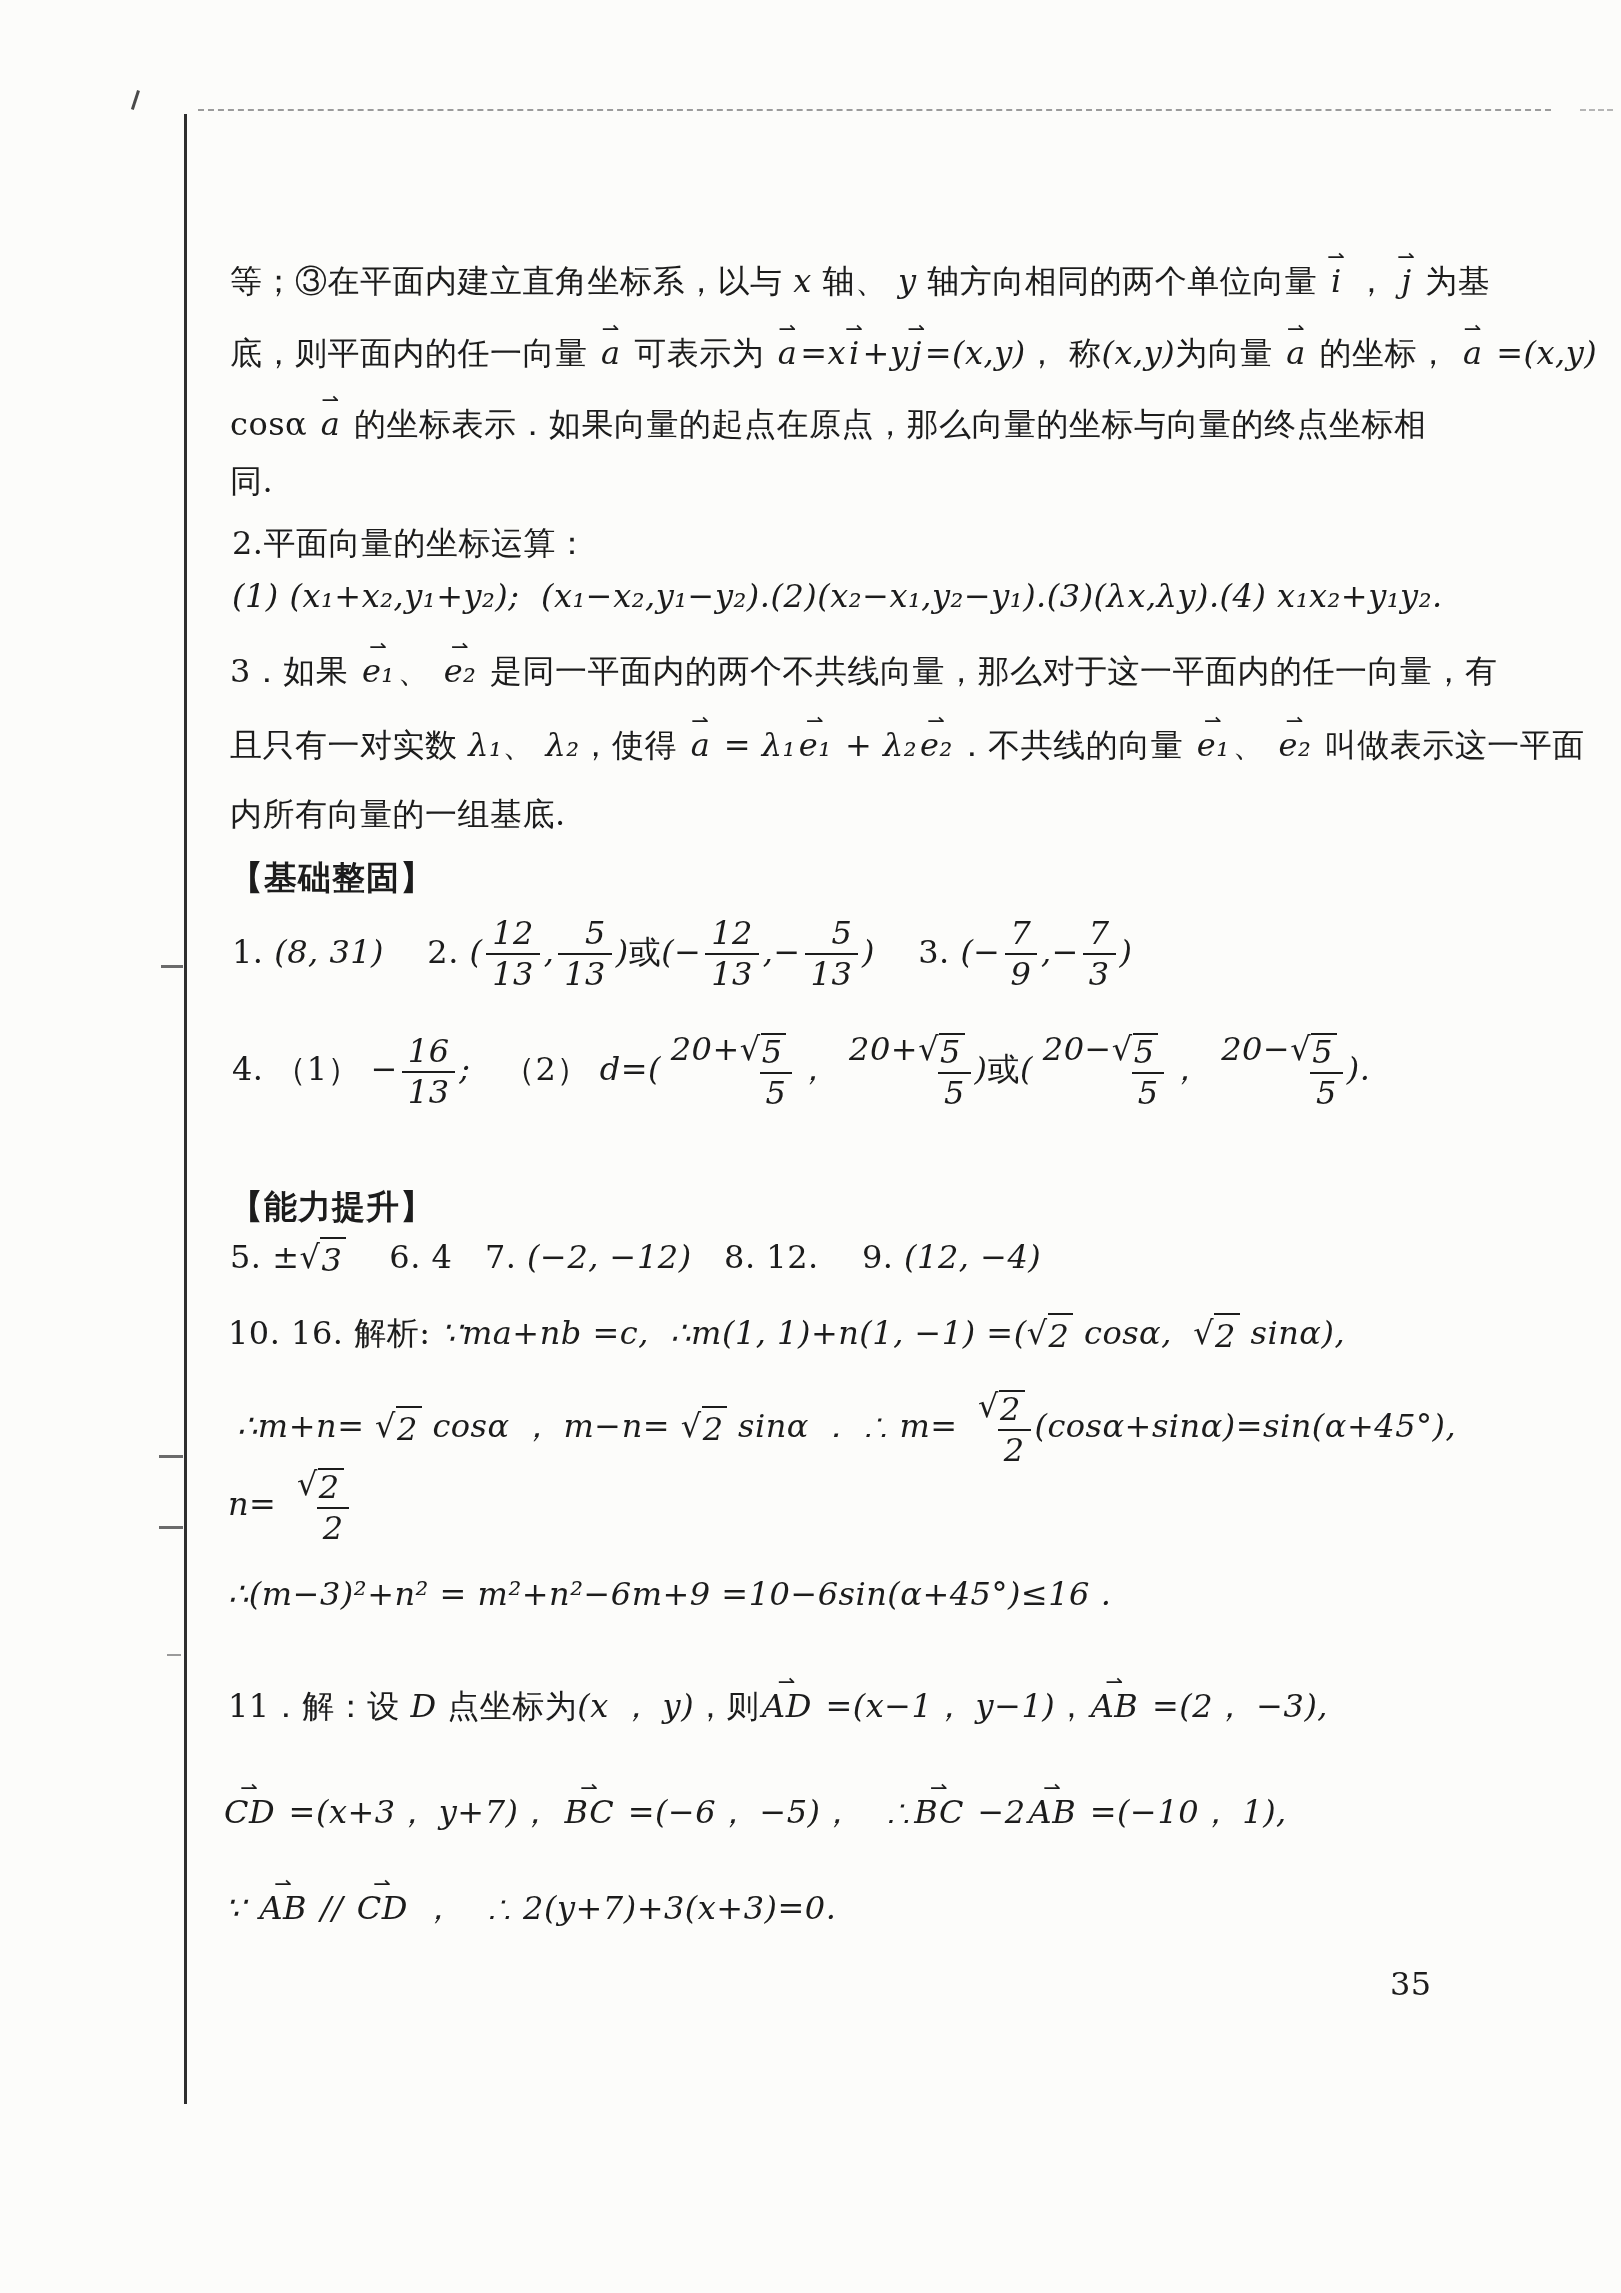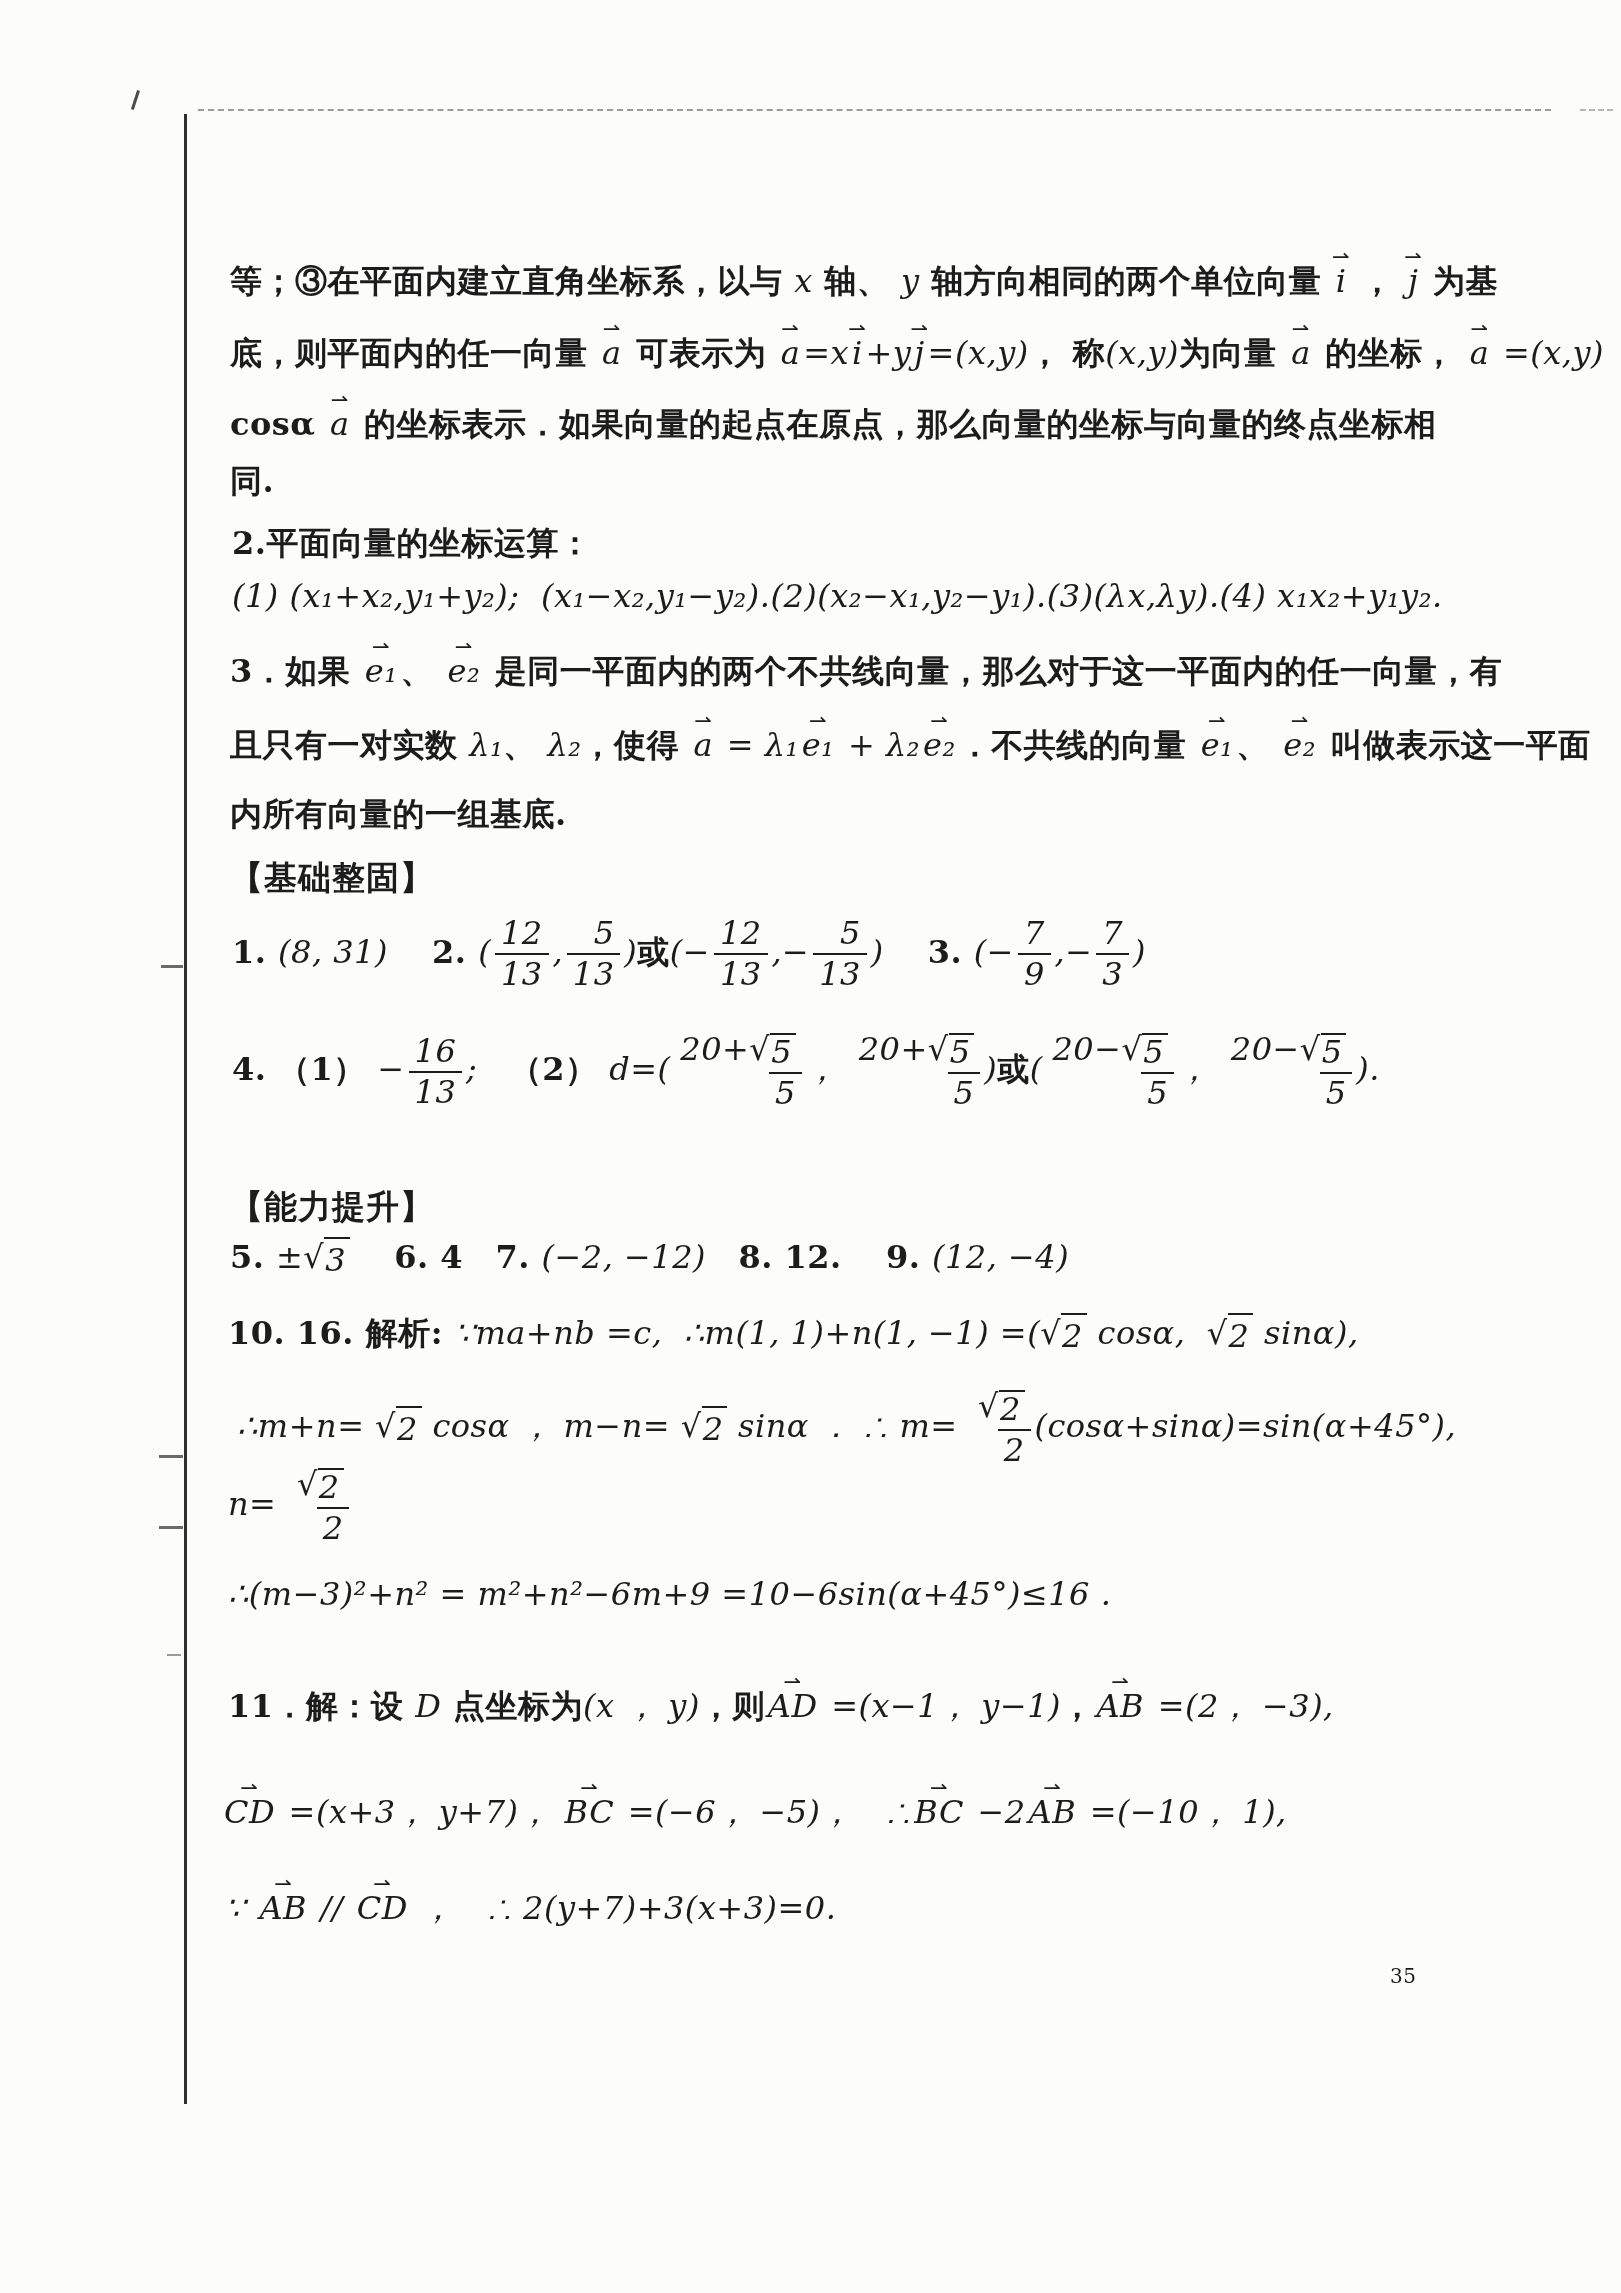--- a/index.html
+++ b/index.html
@@ -3,22 +3,22 @@
 <meta charset="utf-8">
 <style>
   html,body{margin:0;padding:0;background:#d9d9d9;}
   .page{
     position:relative;width:1621px;height:2294px;margin:0 auto;
     background:#fcfcfa;overflow:hidden;
     font-family:"DejaVu Serif","Liberation Serif",serif;color:#1c1c1c;
   }
   .line{position:absolute;font-size:32px;line-height:1.25;white-space:pre;letter-spacing:0.5px;}
   .line.heading{font-weight:700;font-size:33px;letter-spacing:1px;}
-  .line.pagenum{font-size:20px;}
-  .t{font-style:normal;font-weight:bold;}
+  .line.pagenum{font-size:32px;}
+  .t{font-style:normal;}
   .m{font-style:italic;font-family:"DejaVu Serif","Liberation Serif",serif;}
   .frac{display:inline-flex;flex-direction:column;align-items:flex-end;vertical-align:middle;margin:0 3.9px;line-height:1.05;}
   .frac .num{padding:0 5.9px 2.9px;}
   .frac .den{border-top:2.9px solid #1c1c1c;padding:2.9px 5.9px 0;}
   .sqrt{display:inline-flex;align-items:flex-start;font-style:italic;}
   .sqrt .sign{font-style:normal;}
   .sqrt .rad{border-top:2.9px solid #1c1c1c;padding:1px 3.9px 0 1px;}
   .vec{position:relative;display:inline-block;font-style:italic;margin:0 2.9px;}
   .vec::before{
     content:"⇀";position:absolute;top:-0.72em;left:50%;transform:translateX(-50%);

